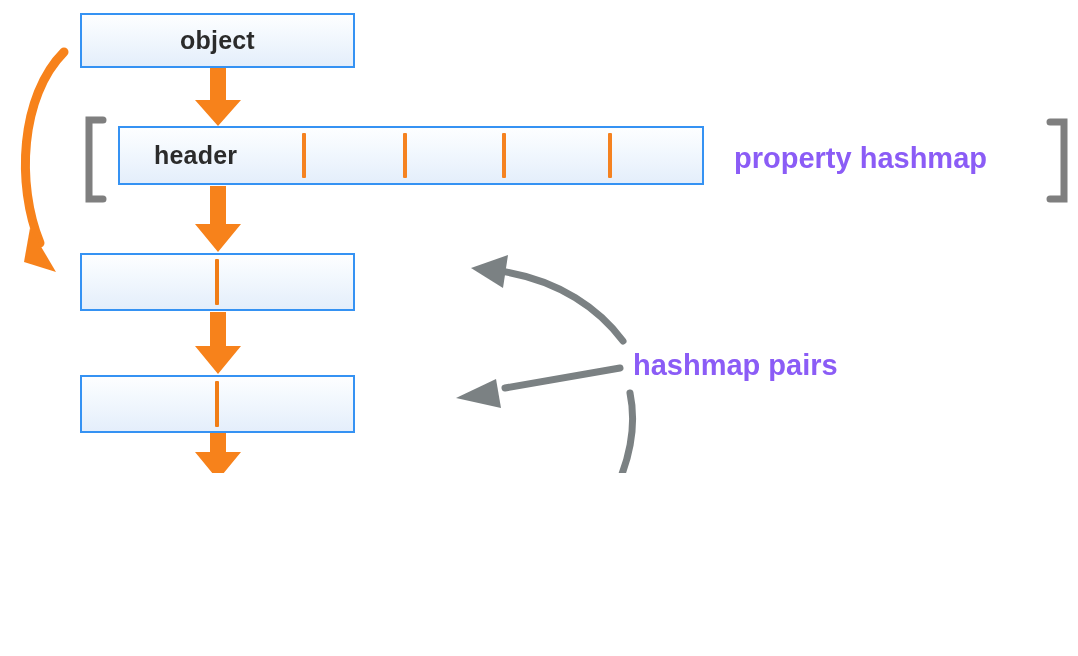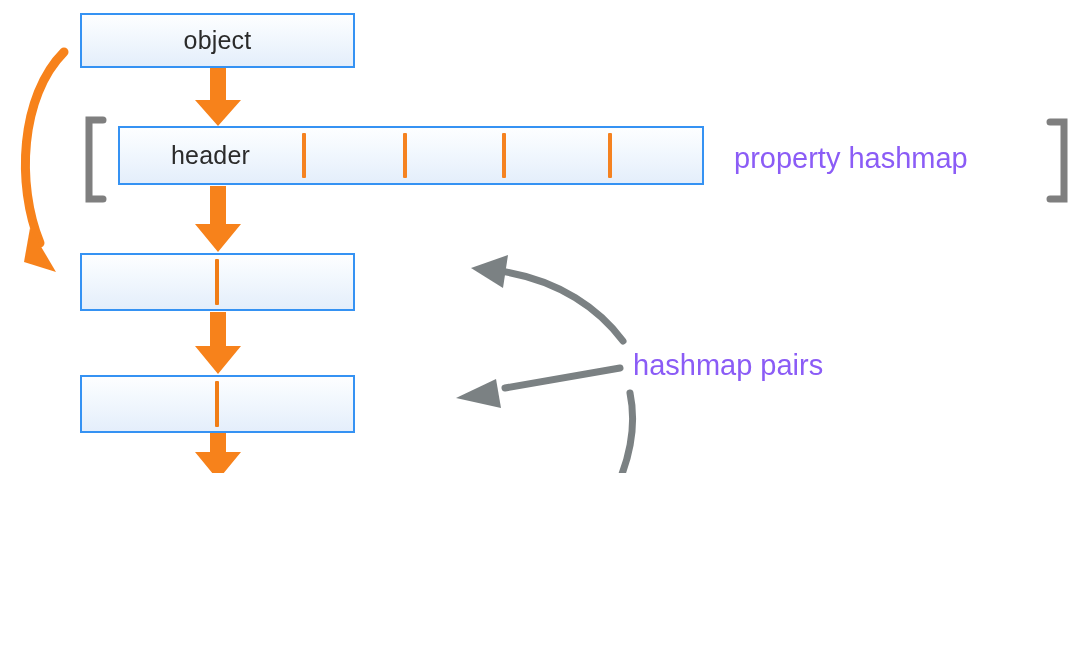--- a/index.html
+++ b/index.html
@@ -9,20 +9,21 @@
   }
   body {
     font-family: "Liberation Sans", "DejaVu Sans", sans-serif;
   }
   #canvas {
     position: relative;
     width: 1078px;
     height: 473px;
     background: #ffffff;
     overflow: hidden;
+    font-weight: bold;
   }
   #vec {
     position: absolute;
     left: 0;
     top: 0;
     width: 1078px;
     height: 656px;
   }
   .box {
     position: absolute;
@@ -34,21 +35,21 @@
     justify-content: center;
   }
   .box-label {
     font-size: 25px;
     color: #2b2b2b;
     letter-spacing: 0.2px;
     white-space: nowrap;
   }
   .obj-box  { left: 80px;  top: 13px;  width: 275px; height: 55px; }
   .hash-box { left: 118px; top: 126px; width: 586px; height: 59px; justify-content: flex-start; }
-  .hash-box .box-label { margin-left: 51px; }
+  .hash-box .box-label { margin-left: 34px; }
   .pair-box { left: 80px;  width: 275px; height: 58px; }
   .pair1 { top: 253px; }
   .pair2 { top: 375px; }
   .pair3 { top: 592px; }
 
   .plain-text {
     position: absolute;
     font-size: 29px;
     color: #8b5cf6;
     white-space: nowrap;

